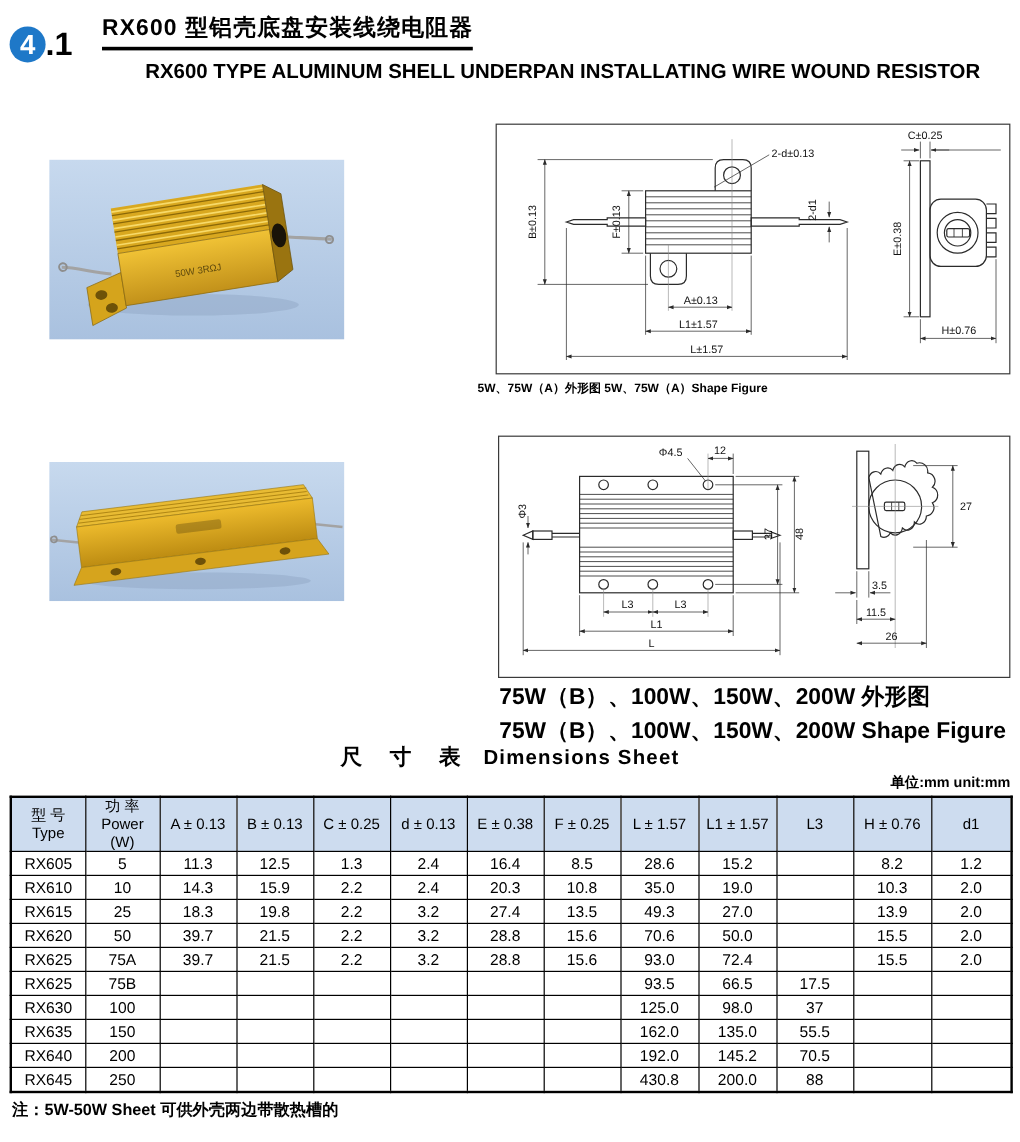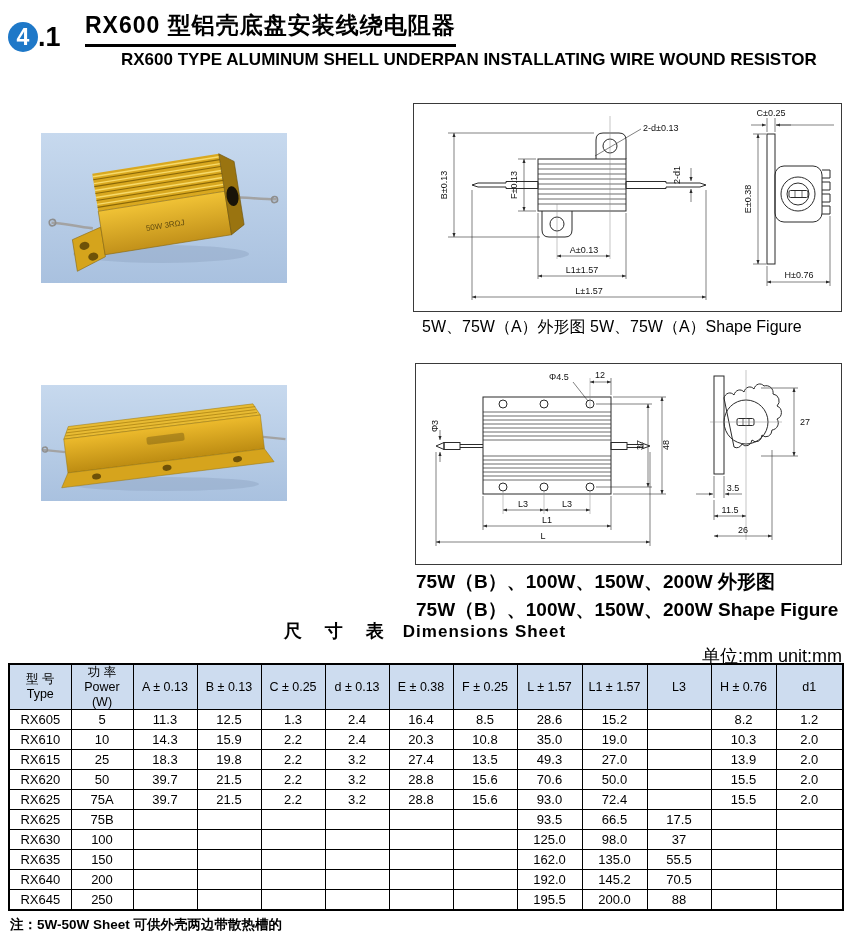--- a/index.html
+++ b/index.html
@@ -4,44 +4,44 @@
 <style>
   html,body{margin:0;padding:0;background:#e8e8e8;}
   .page{position:relative;width:850px;height:952px;background:#ffffff;
         font-family:"Liberation Sans",sans-serif;color:#000;overflow:hidden;margin:0 auto;}
 
   
   .badge{position:absolute;left:8px;top:22px;display:flex;align-items:center;}
   .badge-circle{width:30px;height:30px;border-radius:50%;background:#1e78c8;color:#fff;
         font-size:23px;font-weight:bold;display:inline-flex;align-items:center;justify-content:center;}
   .badge-rest{font-size:27px;font-weight:bold;color:#000;line-height:1;}
-  .title-zh{position:absolute;left:85px;top:10px;font-size:23px;font-weight:bold;letter-spacing:1px;
+  .title-zh{position:absolute;left:85px;top:10px;font-size:19px;font-weight:bold;letter-spacing:1px;
         border-bottom:3px solid #000;padding-bottom:3px;white-space:nowrap;}
   .title-en{position:absolute;left:85px;top:50px;font-size:17px;font-weight:bold;letter-spacing:0px;white-space:nowrap;margin-left:36px;}
 
   
   .photo{position:absolute;}
   .photo1{left:41px;top:133px;width:246px;height:150px;}
   .photo2{left:41px;top:385px;width:246px;height:116px;}
   .photo svg{display:block;}
 
   
   .figure-box{position:absolute;border:1.5px solid #3a3a3a;background:#fff;}
   .fig1{left:413px;top:103px;width:427px;height:207px;}
   .fig2{left:415px;top:363px;width:425px;height:200px;}
   .figure-box svg{display:block;width:100%;height:100%;}
 
-  .caption1{position:absolute;left:422px;top:317px;font-size:16px;font-weight:normal;white-space:nowrap;}
+  .caption1{position:absolute;left:398px;top:317px;font-size:10px;font-weight:bold;white-space:nowrap;}
   .caption2{position:absolute;left:416px;top:568px;font-size:19px;font-weight:bold;line-height:1.45;white-space:nowrap;}
 
   
   .table-title{position:absolute;left:0;top:619px;width:850px;text-align:center;font-weight:bold;white-space:nowrap;}
   .table-title .zh{font-size:18px;letter-spacing:9px;}
   .table-title .en{font-size:17px;margin-left:10px;letter-spacing:1px;}
-  .unit{position:absolute;right:8px;top:644px;font-size:18px;font-weight:normal;}
+  .unit{position:absolute;right:8px;top:644px;font-size:12px;font-weight:bold;}
 
   table.dim-table{position:absolute;left:8px;top:663px;width:834px;border-collapse:collapse;
         table-layout:fixed;border:2px solid #000;font-size:13px;padding-left:20px;}
   table.dim-table th,table.dim-table td{border:1px solid #000;text-align:center;padding:0;overflow:hidden;}
   table.dim-table thead th{background:#cddcef;height:42px;font-size:12.5px;font-weight:normal;line-height:1.18;}
   table.dim-table tbody td{height:19px;font-size:13px;}
 
   .note{position:absolute;left:10px;top:916px;font-size:13.5px;font-weight:bold;}
 
   
@@ -464,21 +464,21 @@
         </tr>
         <tr>
           <td>RX645</td>
           <td>250</td>
           <td></td>
           <td></td>
           <td></td>
           <td></td>
           <td></td>
           <td></td>
-          <td>195.5</td>
+          <td>430.8</td>
           <td>200.0</td>
           <td>88</td>
           <td></td>
           <td></td>
         </tr>
       </tbody>
   </table>
 
   <div class="note">注：5W-50W  Sheet 可供外壳两边带散热槽的</div>
 

